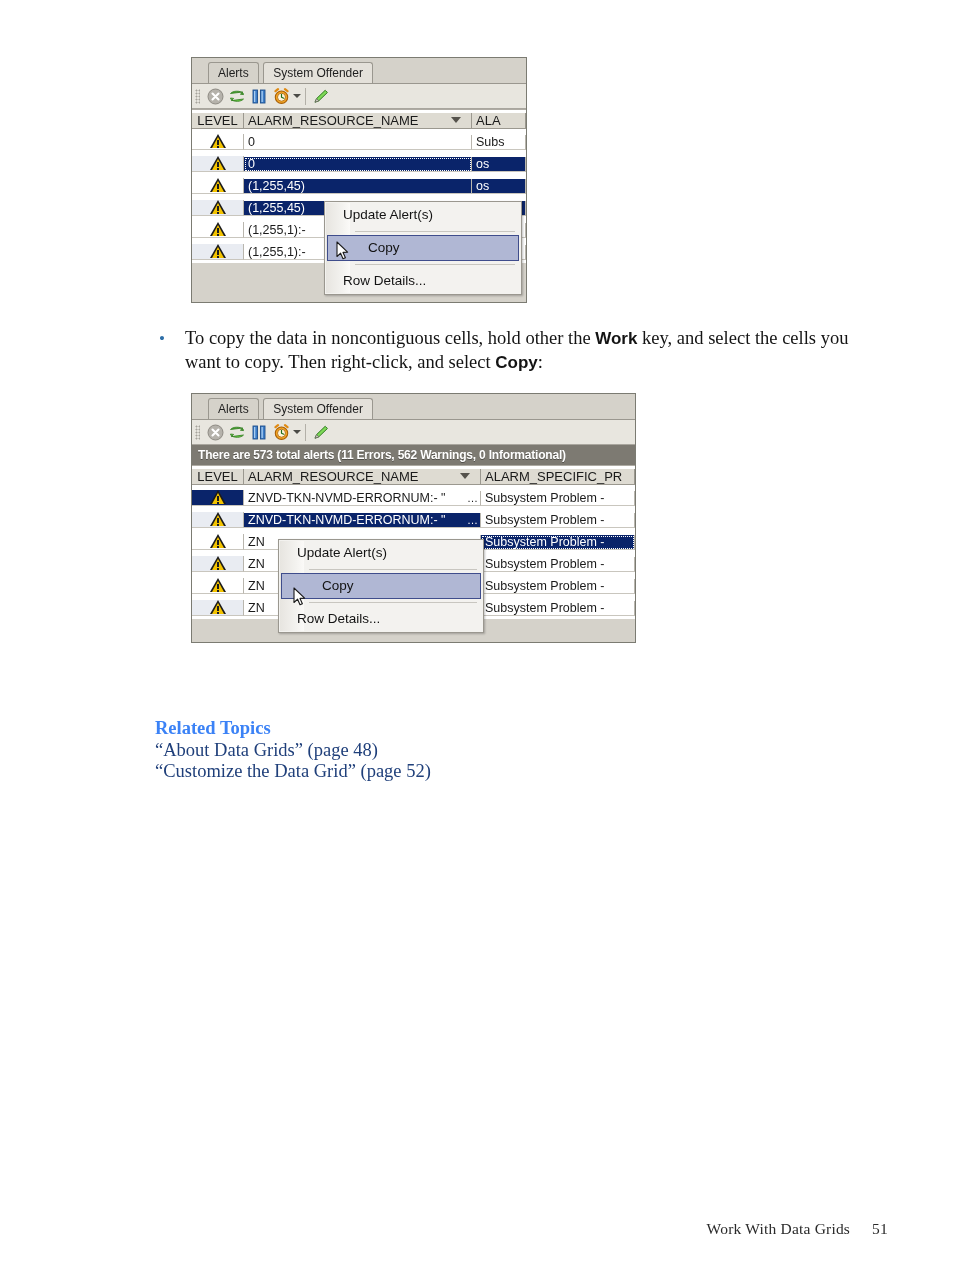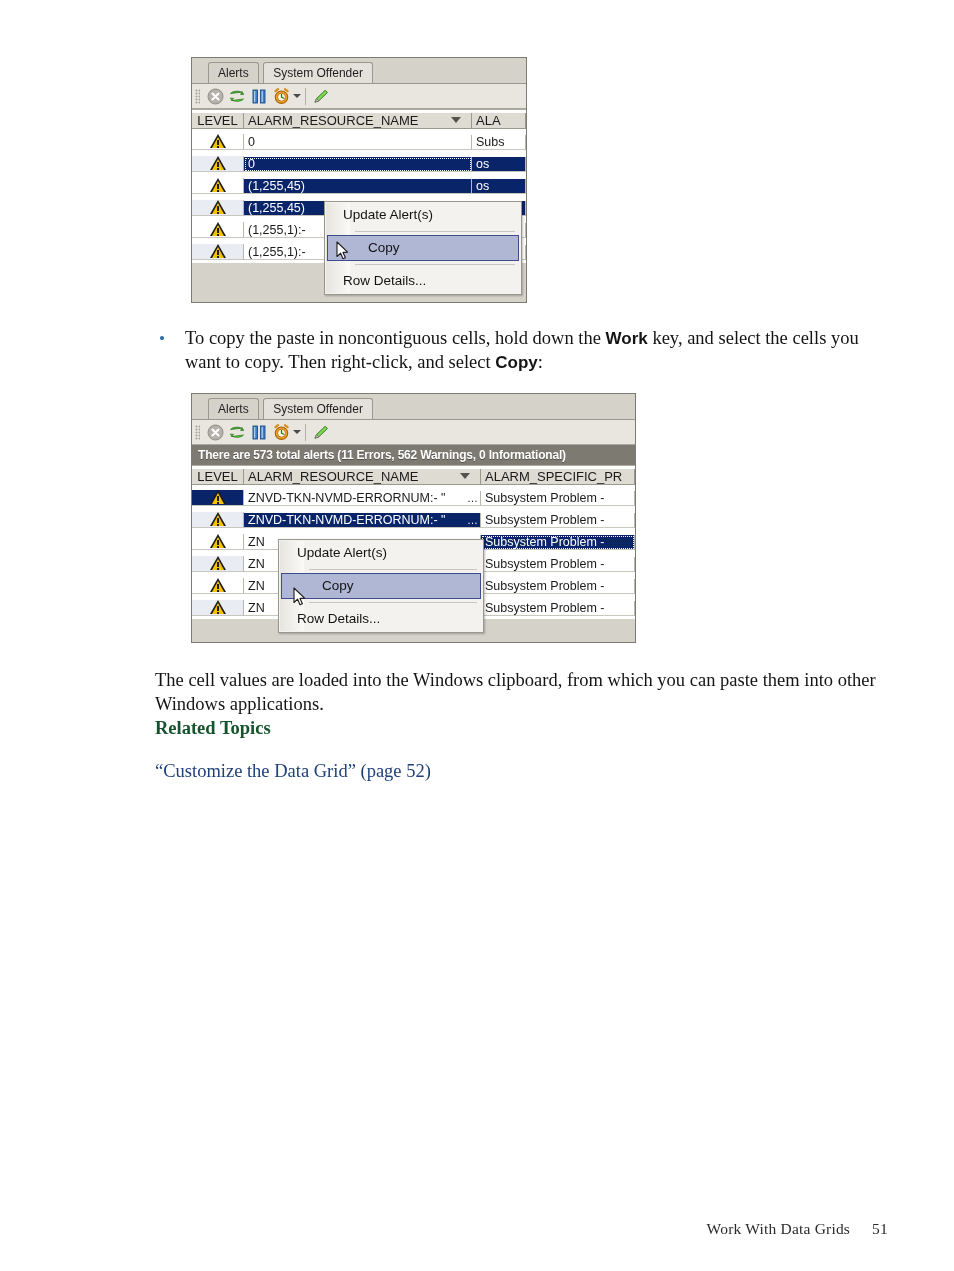--- a/index.html
+++ b/index.html
@@ -53,21 +53,21 @@
     color: #141414;
   }
   .para-clip { top: 669px; }
 
   .related-head {
     position: absolute;
     left: 155px;
     top: 718px;
     font-size: 18.5px;
     font-weight: bold;
-    color: #14532d;
+    color: #3b82f6;
   }
   .link-line {
     position: absolute;
     left: 155px;
     font-size: 18.5px;
     line-height: 22px;
     color: #1f3f7a;
   }
   .link1 { top: 739px; }
   .link2 { top: 760px; }
@@ -643,27 +643,27 @@
     <span class="cursor" style="left:101px; top:193px;">
       <svg width="13" height="20" viewBox="0 0 13 20">
         <path d="M1 1 L1 15.5 L4.6 12.2 L7 17.8 L9.4 16.7 L7 11.4 L11.6 11.1 Z" fill="#ffffff" stroke="#1a1a1a" stroke-width="1.1" stroke-linejoin="round"></path>
       </svg>
     </span>
   </div>
 
   <div class="bullet-block">
     <span class="bullet-dot">•</span>
     <span class="bullet-text">
-      <span>To copy the paste in noncontiguous cells, hold down the </span><b>Work</b><span> key, and select the cells you want to copy. Then right-click, and select </span><b>Copy</b><span>:</span>
+      <span>To copy the data in noncontiguous cells, hold other the </span><b>Work</b><span> key, and select the cells you want to copy. Then right-click, and select </span><b>Copy</b><span>:</span>
     </span>
   </div>
 
-  <div class="para para-clip">The cell values are loaded into the Windows clipboard, from which you can paste them into other Windows applications.</div>
 
   <div class="related-head">Related Topics</div>
 
+  <div class="link-line link1">“About Data Grids” (page 48)</div>
   <div class="link-line link2">“Customize the Data Grid” (page 52)</div>
 
   <div class="footer">
     <span>Work With Data Grids</span><span class="pg">51</span>
   </div>
 
 </div>
 
 </body></html>

